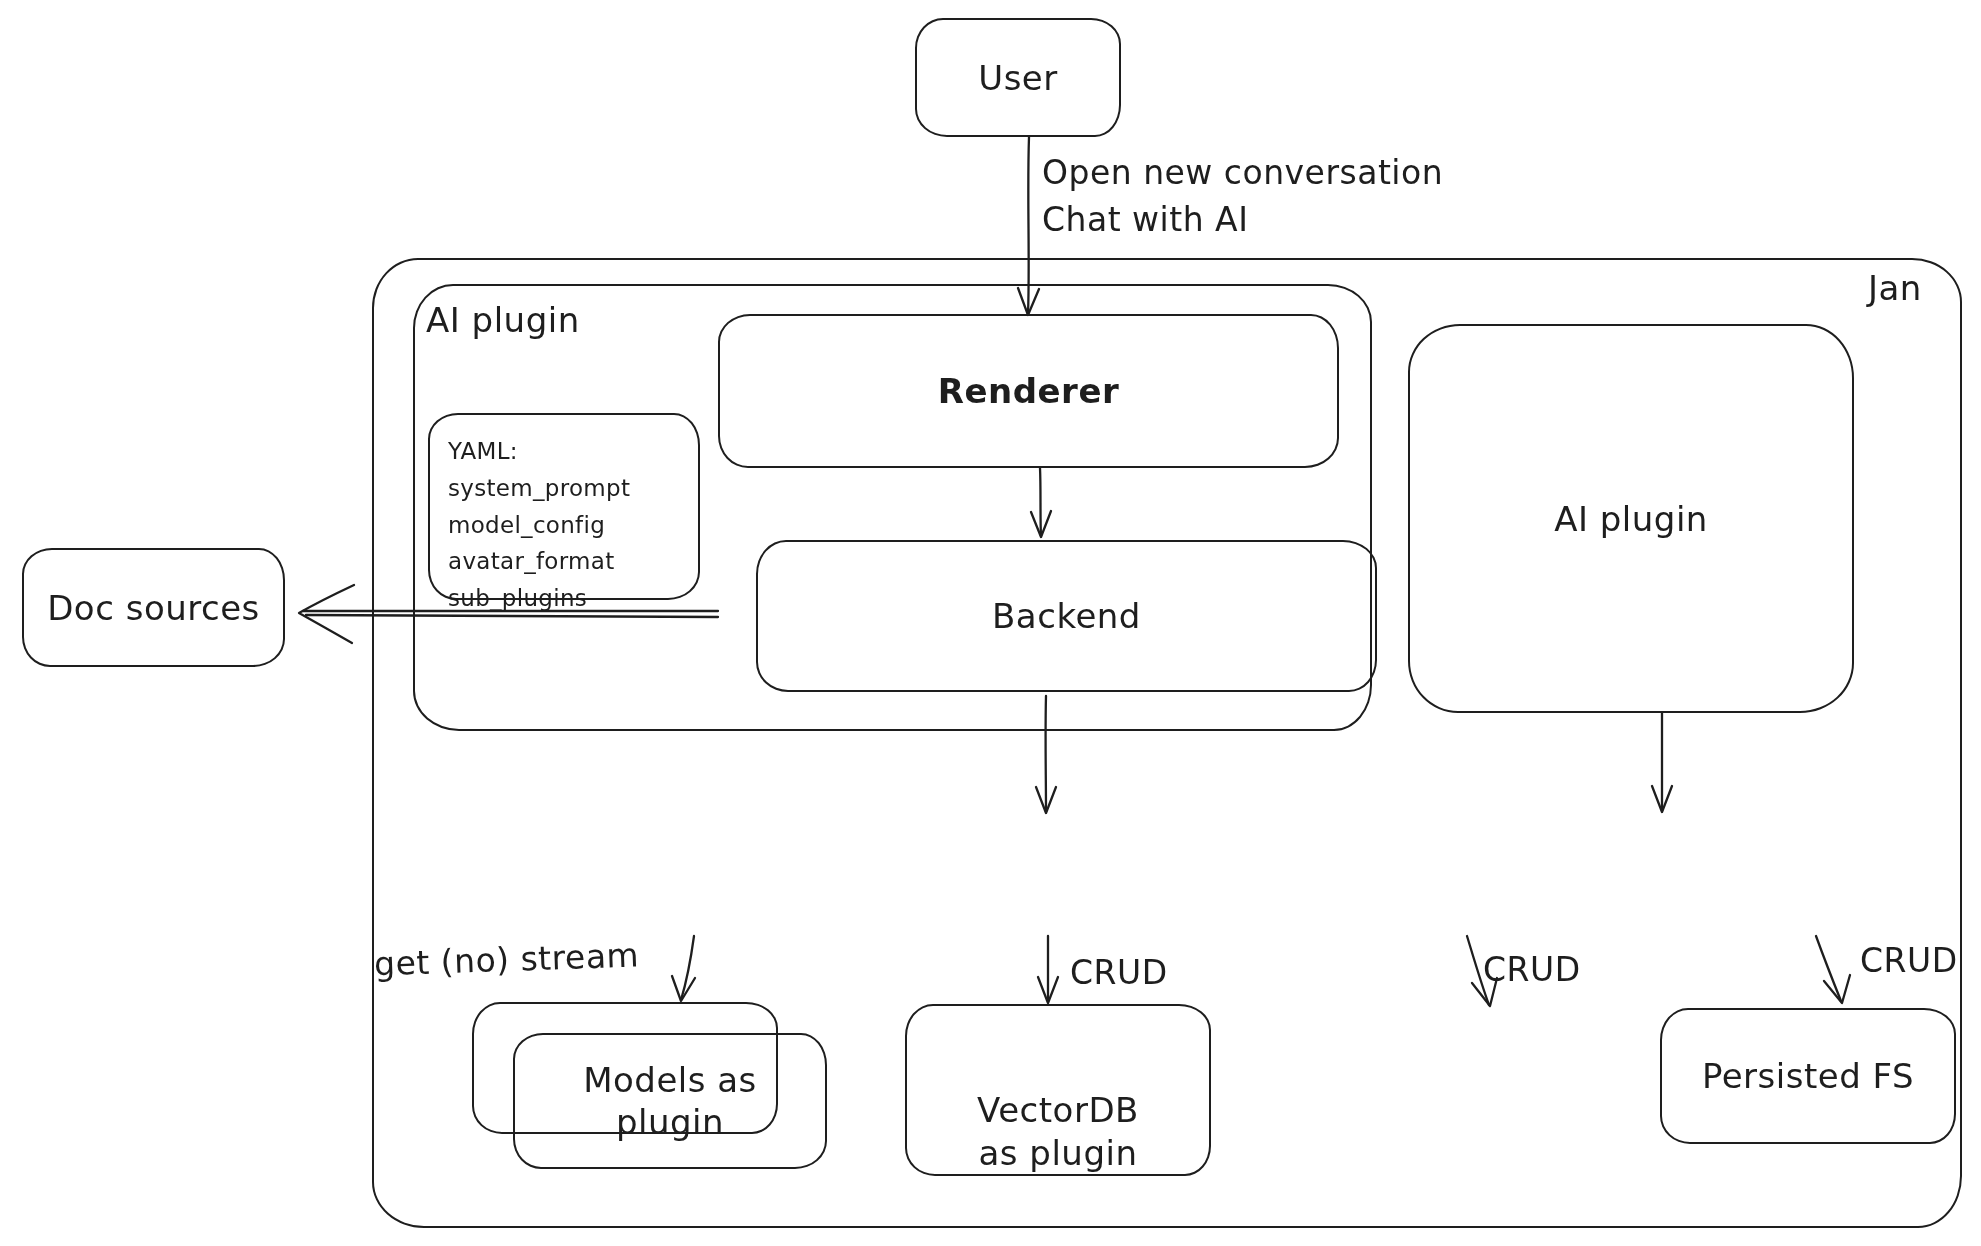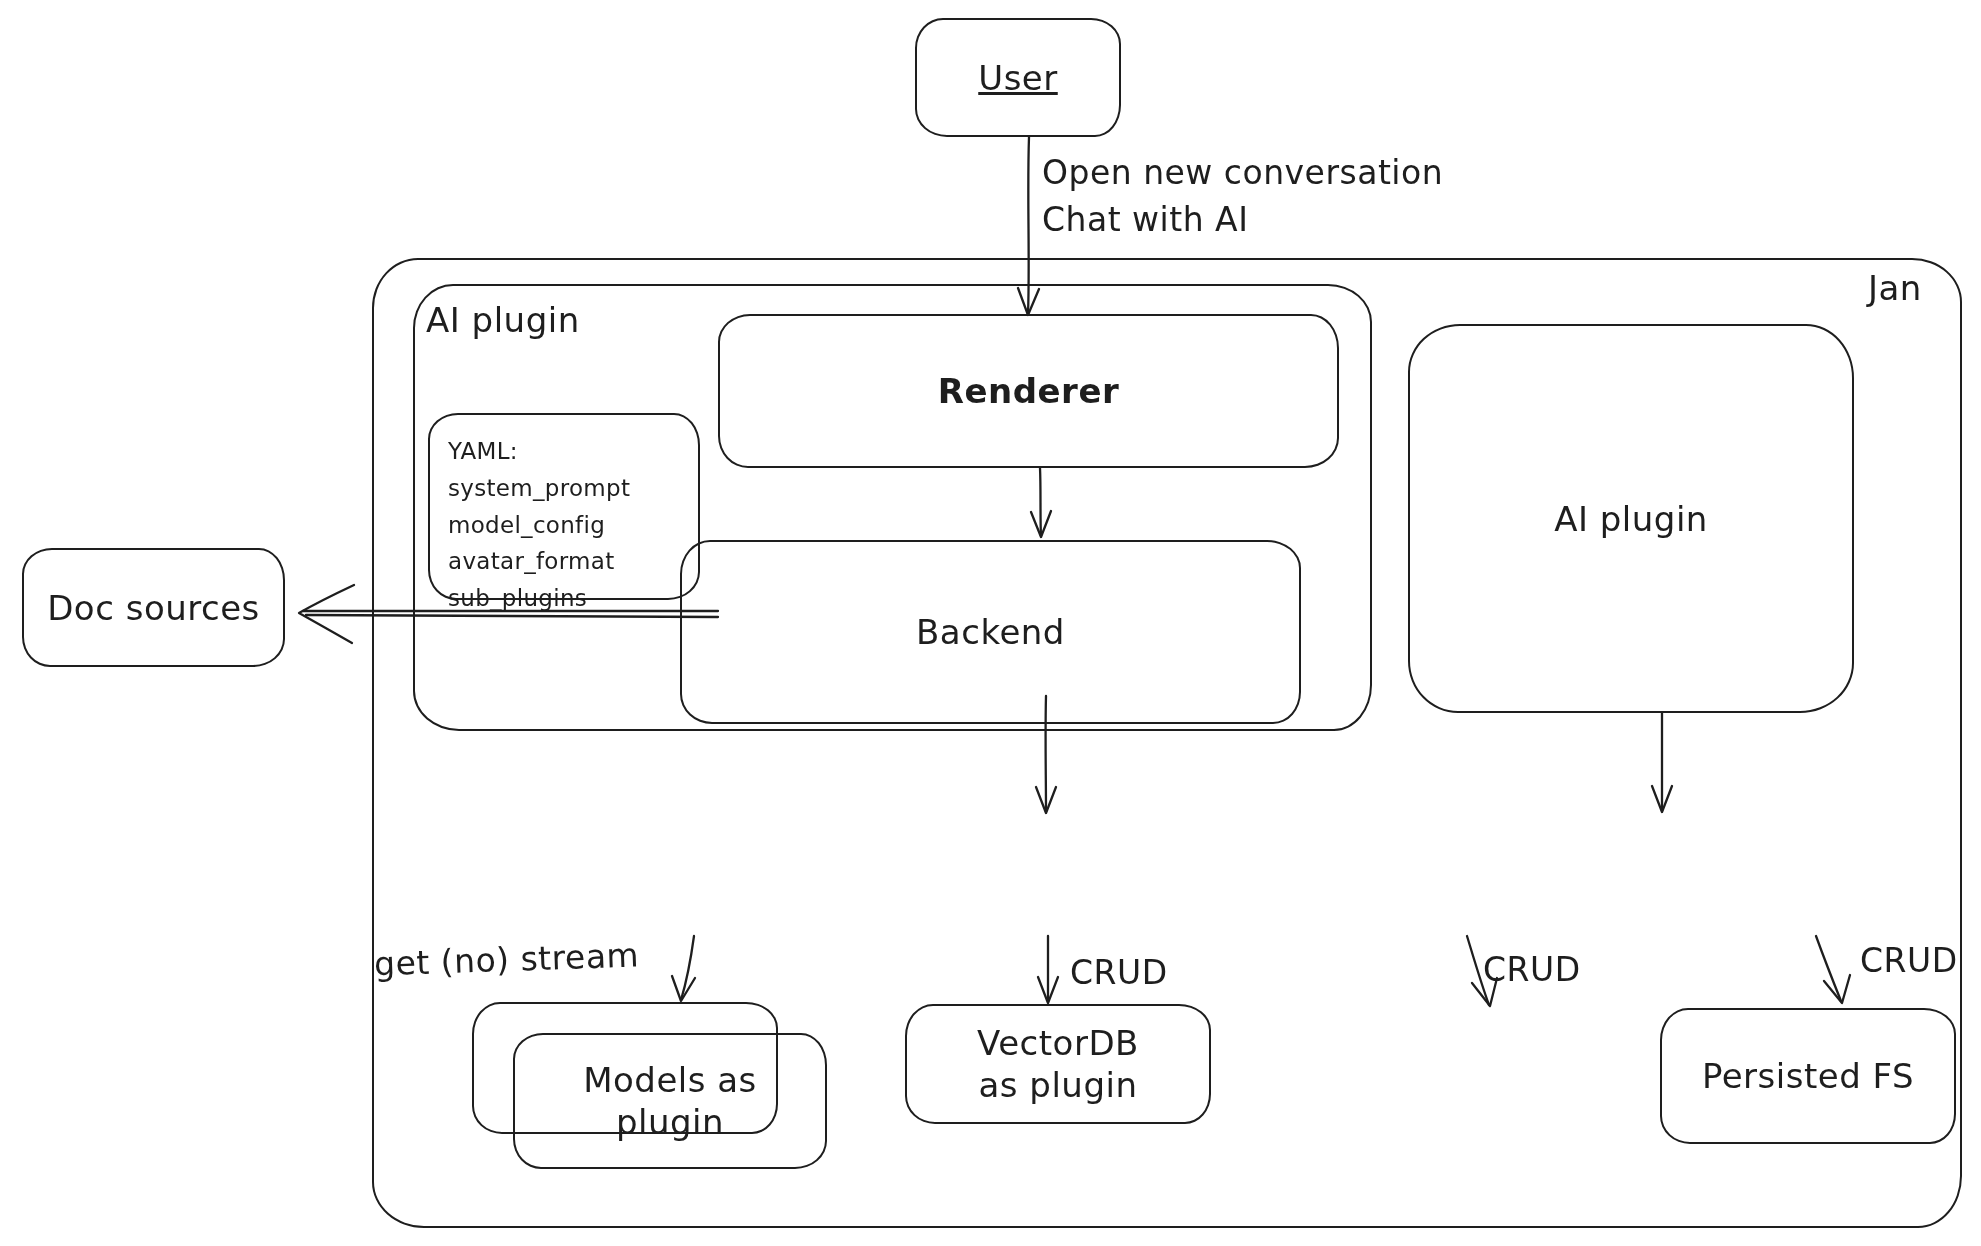--- a/index.html
+++ b/index.html
@@ -16,33 +16,33 @@
     text-align:center;
   }
   .lbl  { position:absolute; white-space:pre-line; }
   .fs-node { font-size:34px; letter-spacing:.5px; }
   .fs-edge { font-size:33px; letter-spacing:.5px; }
   .fs-note { font-size:23px; letter-spacing:.3px; }
   #svg-edges { position:absolute; left:0; top:0; width:1981px; height:1246px; }
   #svg-edges path { fill:none; stroke:#1e1e1e; stroke-width:2.3; stroke-linecap:round; stroke-linejoin:round; }
 
   
-  #user-box            { left:915px;  top:18px;   width:206px;  height:119px; border-radius:28px 30px 26px 32px / 30px 26px 32px 28px;text-decoration:underline; }
+  #user-box            { left:915px;  top:18px;   width:206px;  height:119px; border-radius:28px 30px 26px 32px / 30px 26px 32px 28px; }
   #jan-container       { left:372px;  top:258px;  width:1590px; height:970px; border-radius:46px 50px 44px 52px / 50px 44px 52px 46px; }
   #ai-plugin-group     { left:413px;  top:284px;  width:959px;  height:447px; border-radius:40px 44px 38px 46px / 44px 38px 46px 40px; }
   #yaml-box            { left:428px;  top:413px;  width:272px;  height:187px; border-radius:30px 26px 32px 28px / 26px 32px 28px 30px;
                          align-items:flex-start; justify-content:flex-start; text-align:left; padding:18px 18px; }
   #renderer-box        { left:718px;  top:314px;  width:621px;  height:154px; border-radius:32px 28px 34px 30px / 28px 34px 30px 32px;font-weight:bold; }
-  #backend-box         { left:680px;  top:540px;  width:621px;  height:184px; border-radius:30px 34px 28px 32px / 34px 28px 32px 30px; }
+  #backend-box         { left:756px;  top:540px;  width:621px;  height:152px; border-radius:30px 34px 28px 32px / 34px 28px 32px 30px; }
   #ai-plugin-right-box { left:1408px; top:324px;  width:446px;  height:389px; border-radius:52px 48px 54px 50px / 48px 54px 50px 52px; }
   #doc-sources-box     { left:22px;   top:548px;  width:263px;  height:119px; border-radius:30px 26px 32px 28px / 26px 32px 28px 30px; }
   #jan-core-api-bar    { left:541px;  top:817px;  width:1346px; height:119px; border-radius:24px 28px 22px 26px / 28px 22px 26px 24px; }
   #models-back-box     { left:472px;  top:1002px; width:306px;  height:132px; border-radius:28px 32px 26px 30px / 32px 26px 30px 28px; }
   #models-front-box    { left:513px;  top:1033px; width:314px;  height:136px; border-radius:30px 26px 32px 28px / 26px 32px 28px 30px; }
-  #vectordb-box        { left:905px;  top:1004px; width:306px;  height:120px; border-radius:28px 32px 26px 30px / 32px 26px 30px 28px; }
+  #vectordb-box        { left:905px;  top:1004px; width:306px;  height:172px; border-radius:28px 32px 26px 30px / 32px 26px 30px 28px;align-items:flex-end; }
   #persisted-db-box    { left:1328px; top:1008px; width:301px;  height:136px; border-radius:30px 26px 32px 28px / 26px 32px 28px 30px; }
   #persisted-fs-box    { left:1660px; top:1008px; width:296px;  height:136px; border-radius:28px 32px 26px 30px / 32px 26px 30px 28px; }
 
   
   #jan-label           { left:1868px; top:268px;  }
   #ai-plugin-group-label { left:426px; top:300px; }
   #user-flow-label     { left:1042px; top:150px;  line-height:1.42; }
   #get-stream-label    { left:374px;  top:940px;  transform:rotate(-2deg); }
   #crud-vectordb-label { left:1070px; top:953px;  }
   #crud-pdb-label      { left:1483px; top:950px;  }

